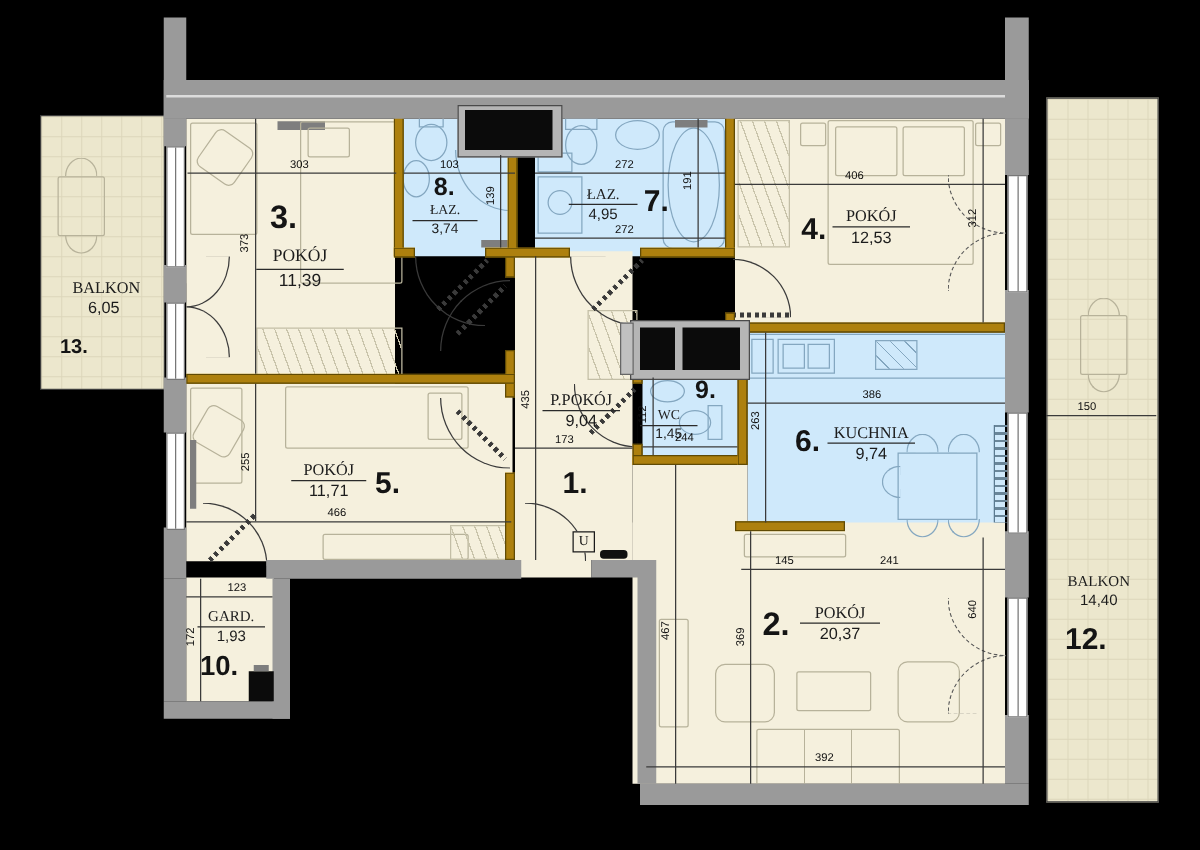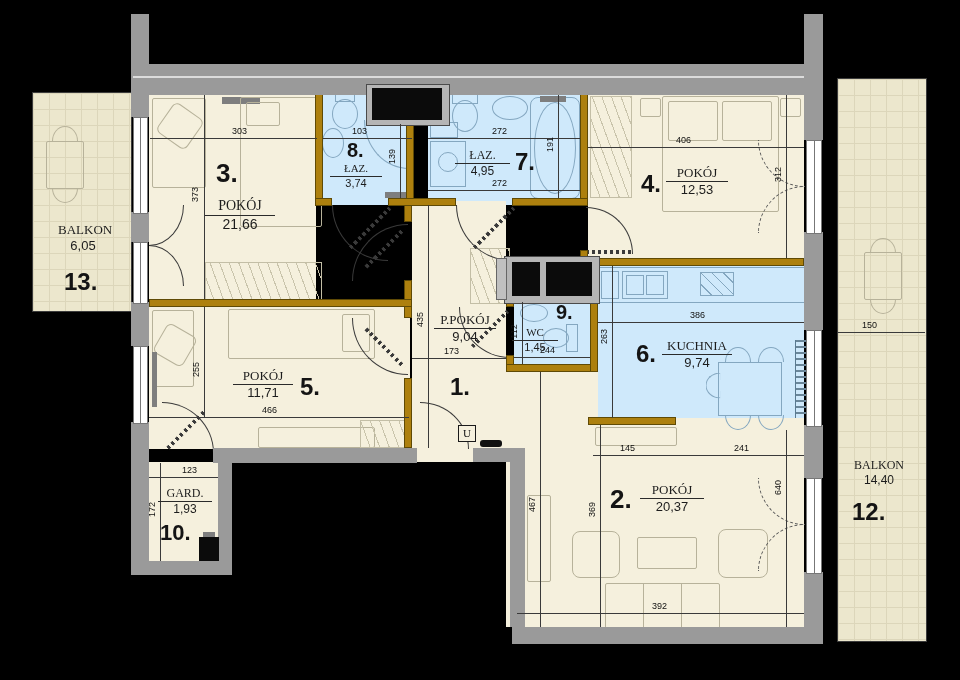--- a/index.html
+++ b/index.html
@@ -264,35 +264,35 @@
   <span class="dlab dlabv" style="left:189px;top:365px;">255</span>
   <div class="dimh" style="left:149px;top:417px;width:260px;"></div>
   <span class="dlab" style="left:262px;top:406px;">466</span>
   <div class="dimh" style="left:149px;top:477px;width:69px;"></div>
   <span class="dlab" style="left:182px;top:466px;">123</span>
   <div class="dimv" style="left:160px;top:463px;height:98px;"></div>
   <span class="dlab dlabv" style="left:145px;top:505px;">172</span>
   <div class="dimh" style="left:593px;top:455px;width:83px;"></div>
   <span class="dlab" style="left:620px;top:444px;">145</span>
   <div class="dimh" style="left:676px;top:455px;width:128px;"></div>
-  <span class="dlab" style="left:734px;top:444px;">241</span>
+  <span class="dlab" style="left:704px;top:444px;">241</span>
   <div class="dimv" style="left:540px;top:372px;height:255px;"></div>
   <span class="dlab dlabv" style="left:525px;top:500px;">467</span>
   <div class="dimv" style="left:600px;top:425px;height:202px;"></div>
   <span class="dlab dlabv" style="left:585px;top:505px;">369</span>
   <div class="dimv" style="left:786px;top:430px;height:197px;"></div>
   <span class="dlab dlabv" style="left:771px;top:483px;">640</span>
   <div class="dimh" style="left:517px;top:613px;width:287px;"></div>
   <span class="dlab" style="left:652px;top:602px;">392</span>
   <span class="dlab" style="left:862px;top:321px;">150</span>
 
   <span class="num" style="left:216px;top:160px;font-size:26px;">3.</span>
   <div class="frac" style="left:205px;top:197px;width:70px;font-size:14px;">
     <span class="name">POKÓJ</span>
-    <span class="area">21,66</span>
+    <span class="area">11,39</span>
   </div>
 
   <span class="num" style="left:347px;top:140px;font-size:20px;">8.</span>
   <div class="frac" style="left:330px;top:162px;width:52px;font-size:11px;">
     <span class="name">ŁAZ.</span>
     <span class="area">3,74</span>
   </div>
 
   <div class="frac" style="left:455px;top:148px;width:55px;font-size:12px;">
     <span class="name">ŁAZ.</span>
@@ -339,21 +339,21 @@
   <span class="num" style="left:610px;top:486px;font-size:26px;">2.</span>
   <div class="frac" style="left:640px;top:482px;width:64px;font-size:13px;">
     <span class="name">POKÓJ</span>
     <span class="area">20,37</span>
   </div>
 
   <div class="frac plain" style="left:55px;top:222px;width:56px;font-size:13px;">
     <span class="name">BALKON</span>
     <span class="area">6,05</span>
   </div>
-  <span class="num" style="left:64px;top:270px;font-size:24px;">13.</span>
+  <span class="num" style="left:48px;top:270px;font-size:16px;">13.</span>
 
   <div class="frac plain" style="left:848px;top:458px;width:62px;font-size:12px;">
     <span class="name">BALKON</span>
     <span class="area">14,40</span>
   </div>
   <span class="num" style="left:852px;top:500px;font-size:24px;">12.</span>
 
 </div>
 
 </body></html>

